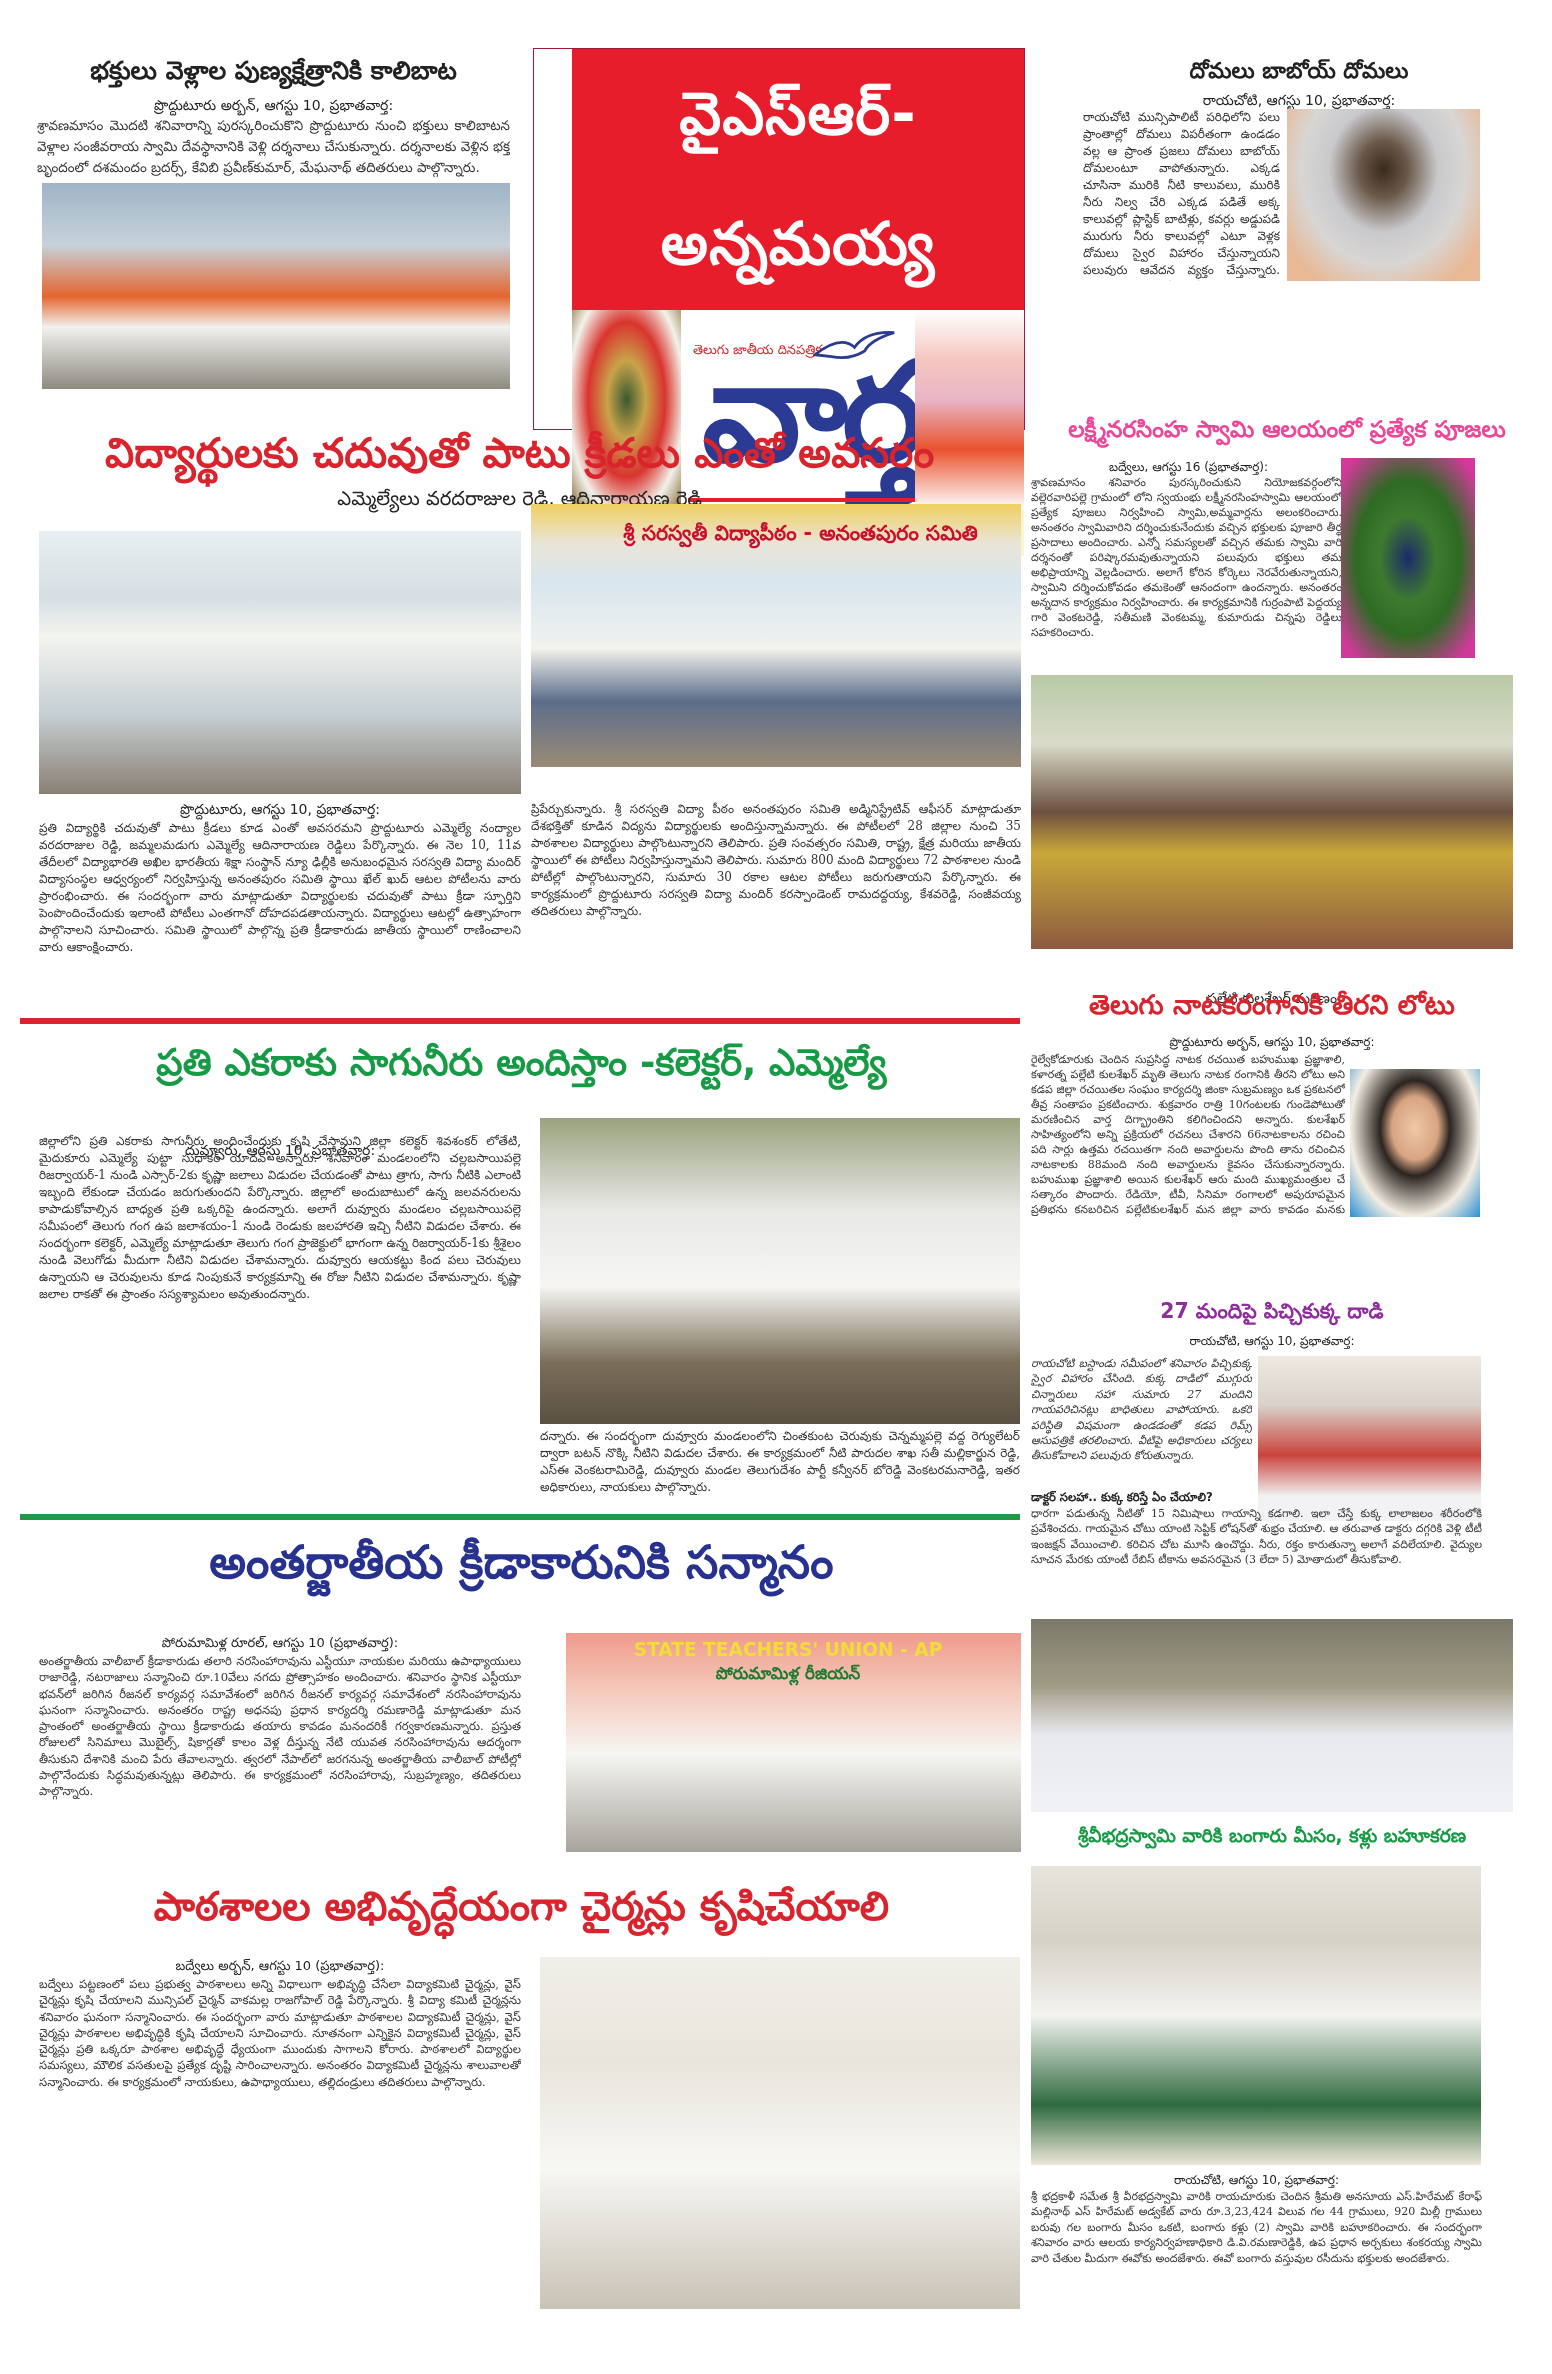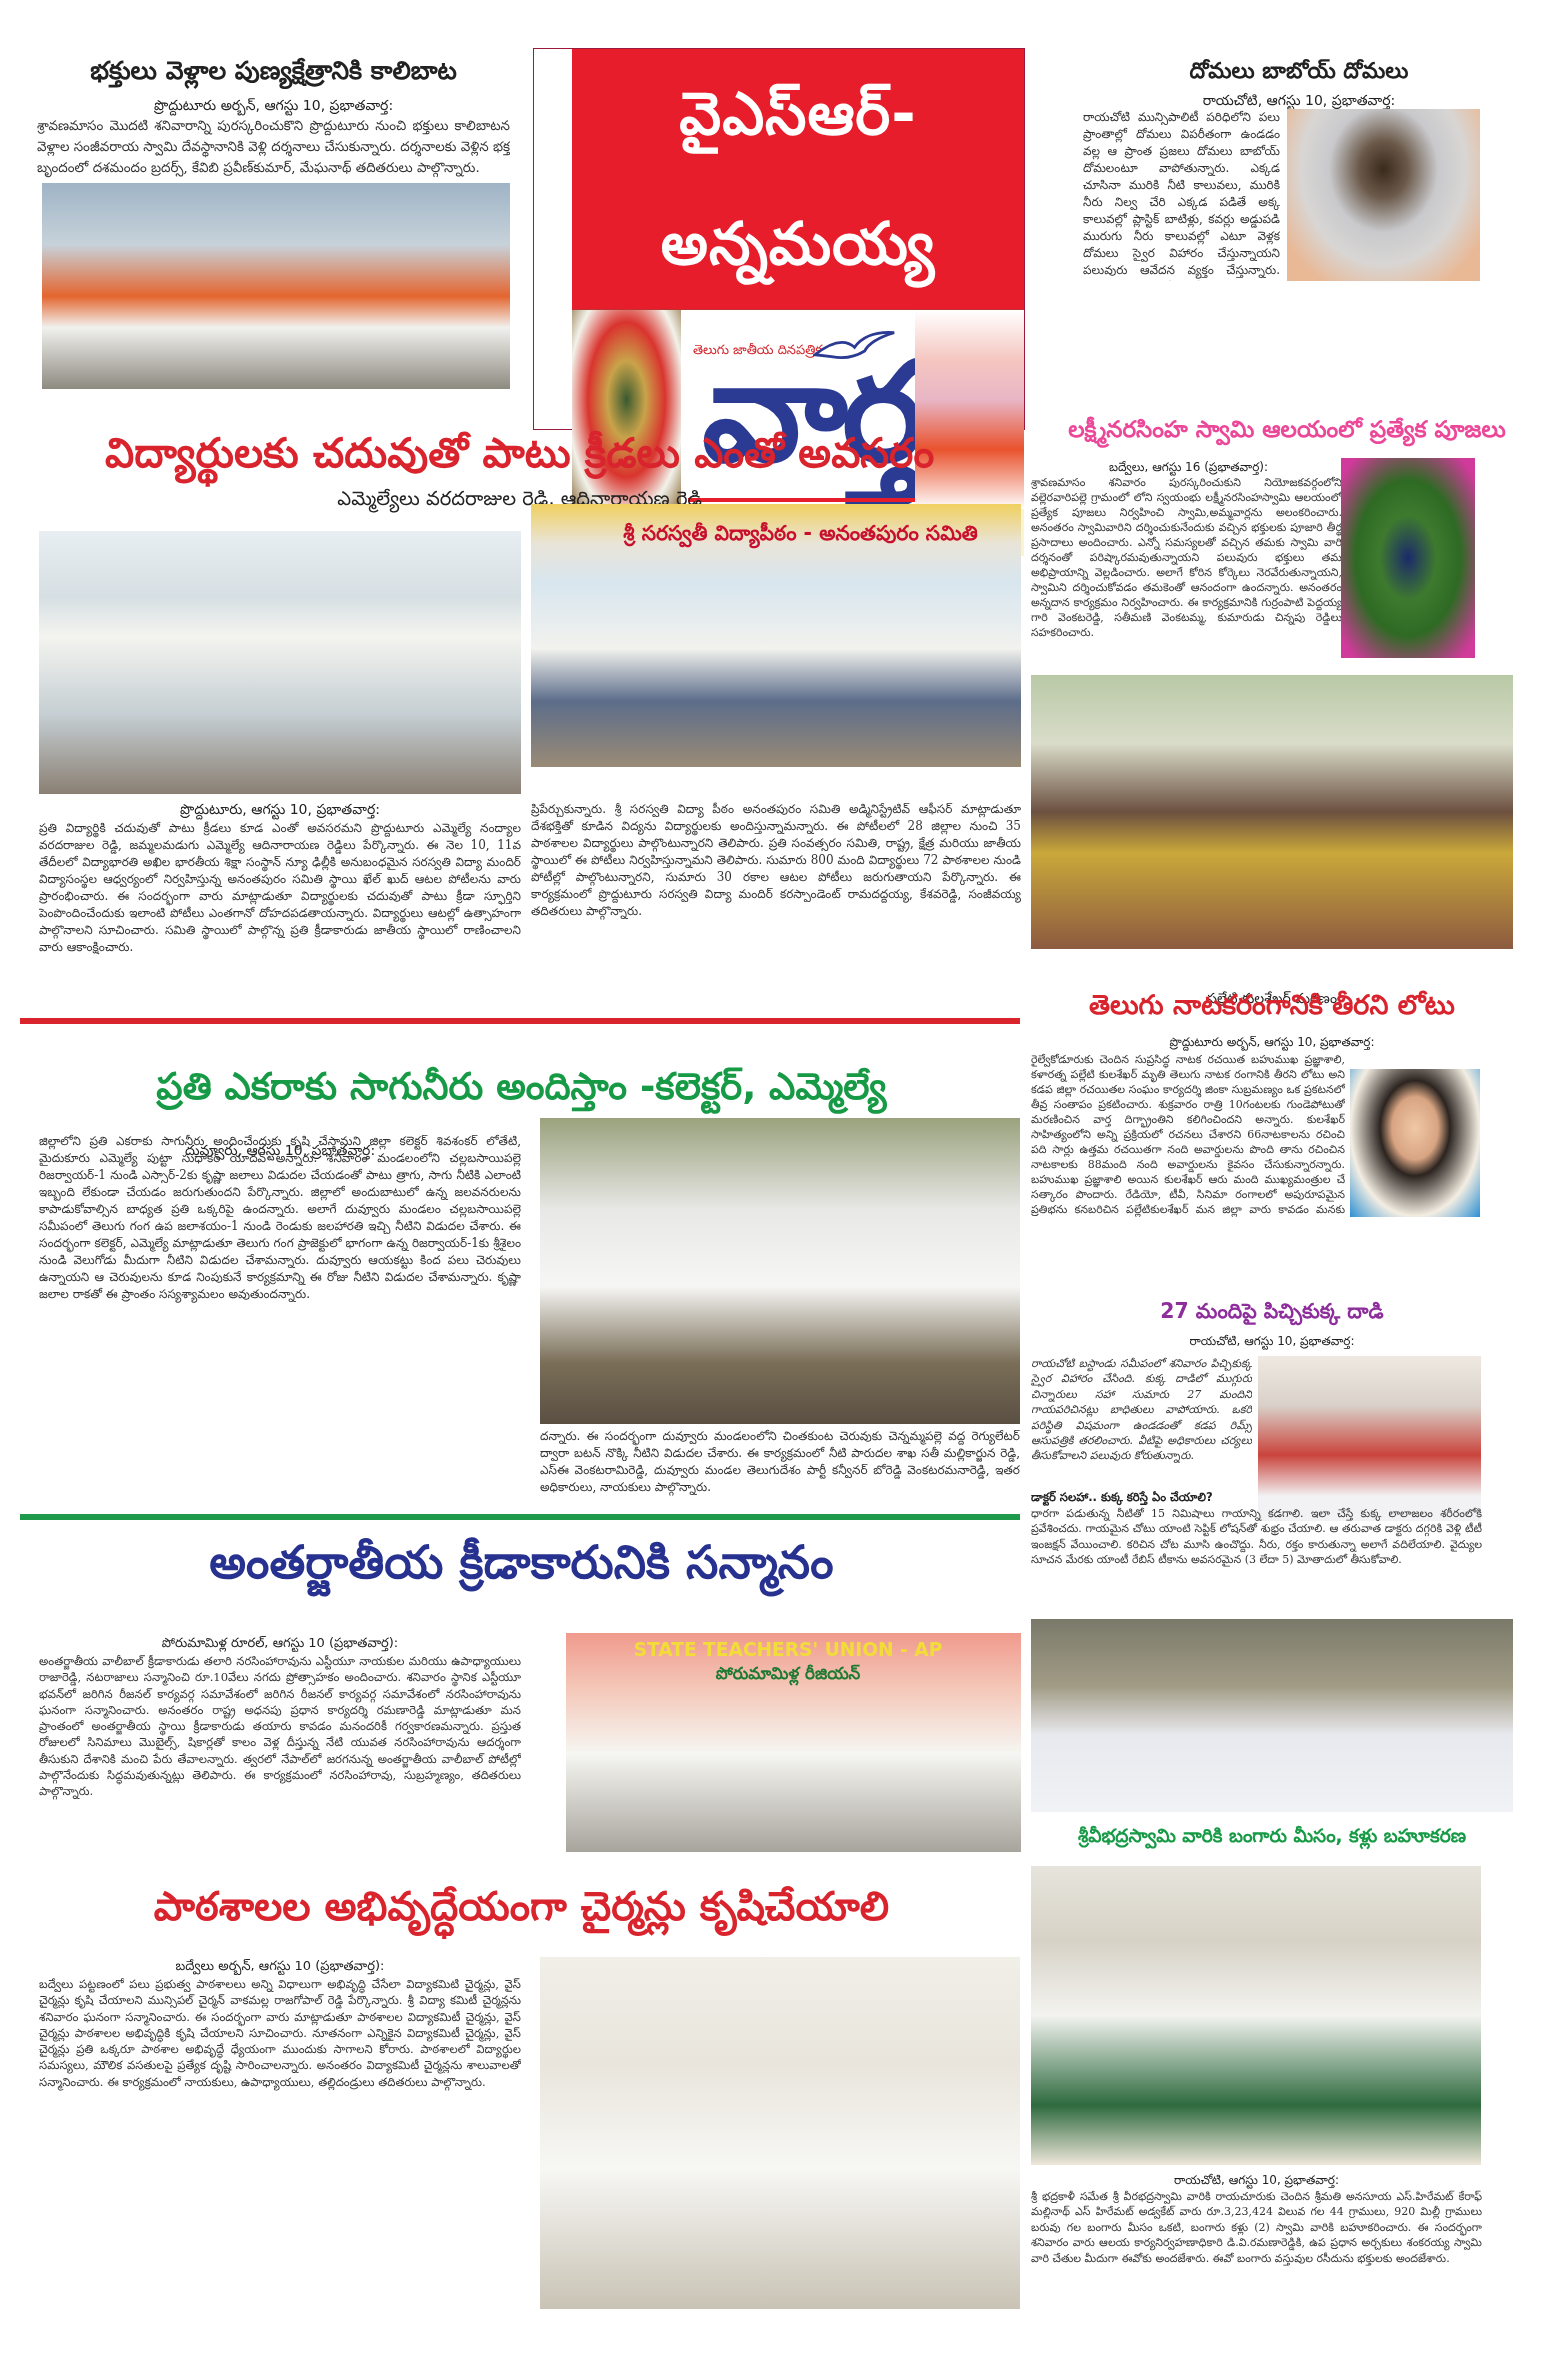--- a/index.html
+++ b/index.html
@@ -78,21 +78,21 @@
 <div class="abs photo ph-temple" style="left:1341px;top:458px;width:134px;height:200px;"></div>
 <div class="abs photo ph-annadanam" style="left:1031px;top:675px;width:482px;height:274px;"></div>
 
 <div class="abs hl" style="left:1031px;top:990px;width:482px;font-size:14px;font-weight:normal;color:#222;">పల్లేటి కులశేఖర్ మరణం</div>
 <div class="abs hl" style="left:1031px;top:989px;width:482px;font-size:27px;color:#d9232d;">తెలుగు నాటకరంగానికి తీరని లోటు</div>
 <div class="abs dateline" style="left:1031px;top:1033px;width:482px;font-size:12px;">ప్రొద్దుటూరు అర్బన్, ఆగస్టు 10, ప్రభాతవార్త:</div>
 <div class="abs photo ph-portrait" style="left:1350px;top:1069px;width:130px;height:148px;"></div>
 <div class="abs body" style="left:1031px;top:1052px;width:314px;height:167px;font-size:11px;line-height:15px;">రైల్వేకోడూరుకు చెందిన సుప్రసిద్ధ నాటక రచయిత బహుముఖ ప్రజ్ఞాశాలి, కళారత్న పల్లేటి కులశేఖర్ మృతి తెలుగు నాటక రంగానికి తీరని లోటు అని కడప జిల్లా రచయితల సంఘం కార్యదర్శి జింకా సుబ్రమణ్యం ఒక ప్రకటనలో తీవ్ర సంతాపం ప్రకటించారు. శుక్రవారం రాత్రి 10గంటలకు గుండెపోటుతో మరణించిన వార్త దిగ్భ్రాంతిని కలిగించిందని అన్నారు. కులశేఖర్ సాహిత్యంలోని అన్ని ప్రక్రియలో రచనలు చేశారని 66నాటకాలను రచించి పది సార్లు ఉత్తమ రచయితగా నంది అవార్డులను పొంది తాను రచించిన నాటకాలకు 88మంది నంది అవార్డులను కైవసం చేసుకున్నారన్నారు. బహుముఖ ప్రజ్ఞాశాలి అయిన కులశేఖర్ ఆరు మంది ముఖ్యమంత్రుల చే సత్కారం పొందారు. రేడియో, టీవీ, సినిమా రంగాలలో అపురూపమైన ప్రతిభను కనబరిచిన పల్లేటికులశేఖర్ మన జిల్లా వారు కావడం మనకు గర్వకారణం అని ఆయన మృతికి ప్రగాఢ సంతాపాన్ని ప్రకటించారు.</div>
 <div class="abs body" style="left:1031px;top:1221px;width:451px;height:46px;font-size:11px;line-height:15px;"></div>
 
-<div class="abs hl" style="left:20.4px;top:1041px;width:1002px;font-size:37px;color:#179a45;margin-top:24px;">ప్రతి ఎకరాకు సాగునీరు అందిస్తాం -కలెక్టర్, ఎమ్మెల్యే</div>
+<div class="abs hl" style="left:20.4px;top:1041px;width:1002px;font-size:37px;color:#179a45;">ప్రతి ఎకరాకు సాగునీరు అందిస్తాం -కలెక్టర్, ఎమ్మెల్యే</div>
 <div class="abs dateline" style="left:39px;top:1113px;width:482px;margin-top:28px;">దువ్వూరు, ఆగస్టు 10, ప్రభాతవార్త:</div>
 <div class="abs body" style="left:39px;top:1133px;width:482px;height:364px;font-size:12px;line-height:17px;">జిల్లాలోని ప్రతి ఎకరాకు సాగునీరు అందించేందుకు కృషి చేస్తామని జిల్లా కలెక్టర్ శివశంకర్ లోతేటి, మైదుకూరు ఎమ్మెల్యే పుట్టా సుధాకర్ యాదవ్ అన్నారు. శనివారం మండలంలోని చల్లబసాయిపల్లె రిజర్వాయర్-1 నుండి ఎస్సార్-2కు కృష్ణా జలాలు విడుదల చేయడంతో పాటు త్రాగు, సాగు నీటికి ఎలాంటి ఇబ్బంది లేకుండా చేయడం జరుగుతుందని పేర్కొన్నారు. జిల్లాలో అందుబాటులో ఉన్న జలవనరులను కాపాడుకోవాల్సిన బాధ్యత ప్రతి ఒక్కరిపై ఉందన్నారు. అలాగే దువ్వూరు మండలం చల్లబసాయిపల్లె సమీపంలో తెలుగు గంగ ఉప జలాశయం-1 నుండి రెండుకు జలహారతి ఇచ్చి నీటిని విడుదల చేశారు. ఈ సందర్భంగా కలెక్టర్, ఎమ్మెల్యే మాట్లాడుతూ తెలుగు గంగ ప్రాజెక్టులో భాగంగా ఉన్న రిజర్వాయర్-1కు శ్రీశైలం నుండి వెలుగోడు మీదుగా నీటిని విడుదల చేశామన్నారు. దువ్వూరు ఆయకట్టు కింద పలు చెరువులు ఉన్నాయని ఆ చెరువులను కూడ నింపుకునే కార్యక్రమాన్ని ఈ రోజు నీటిని విడుదల చేశామన్నారు. కృష్ణా జలాల రాకతో ఈ ప్రాంతం సస్యశ్యామలం అవుతుందన్నారు.</div>
 <div class="abs photo ph-water" style="left:540px;top:1118px;width:480px;height:306px;"></div>
 <div class="abs body" style="left:540px;top:1428px;width:480px;height:69px;font-size:12px;line-height:17px;">దన్నారు. ఈ సందర్భంగా దువ్వూరు మండలంలోని చింతకుంట చెరువుకు చెన్నమ్మపల్లె వద్ద రెగ్యులేటర్ ద్వారా బటన్ నొక్కి నీటిని విడుదల చేశారు. ఈ కార్యక్రమంలో నీటి పారుదల శాఖ సతీ మల్లికార్జున రెడ్డి, ఎస్ఈ వెంకటరామిరెడ్డి, దువ్వూరు మండల తెలుగుదేశం పార్టీ కన్వీనర్ బోరెడ్డి వెంకటరమనారెడ్డి, ఇతర అధికారులు, నాయకులు పాల్గొన్నారు.</div>
 <div class="abs rule" style="left:20.4px;top:1514px;width:1000px;background:#1e9a4a;"></div>
 
 <div class="abs hl" style="left:1031px;top:1299px;width:482px;font-size:20.4px;color:#8e2d9c;">27 మందిపై పిచ్చికుక్క దాడి</div>
 <div class="abs dateline" style="left:1031px;top:1332px;width:482px;font-size:12px;">రాయచోటి, ఆగస్టు 10, ప్రభాతవార్త:</div>
 <div class="abs photo ph-hospital" style="left:1258px;top:1356px;width:223px;height:165px;"></div>
 <div class="abs body" style="left:1031px;top:1356px;width:221px;height:130px;font-size:11px;line-height:15.4px;font-style:italic;">రాయచోటి బస్టాండు సమీపంలో శనివారం పిచ్చికుక్క స్వైర విహారం చేసింది. కుక్క దాడిలో ముగ్గురు చిన్నారులు సహా సుమారు 27 మందిని గాయపరిచినట్లు బాధితులు వాపోయారు. ఒకరి పరిస్థితి విషమంగా ఉండడంతో కడప రిమ్స్ ఆసుపత్రికి తరలించారు. వీటిపై అధికారులు చర్యలు తీసుకోవాలని పలువురు కోరుతున్నారు.</div>

